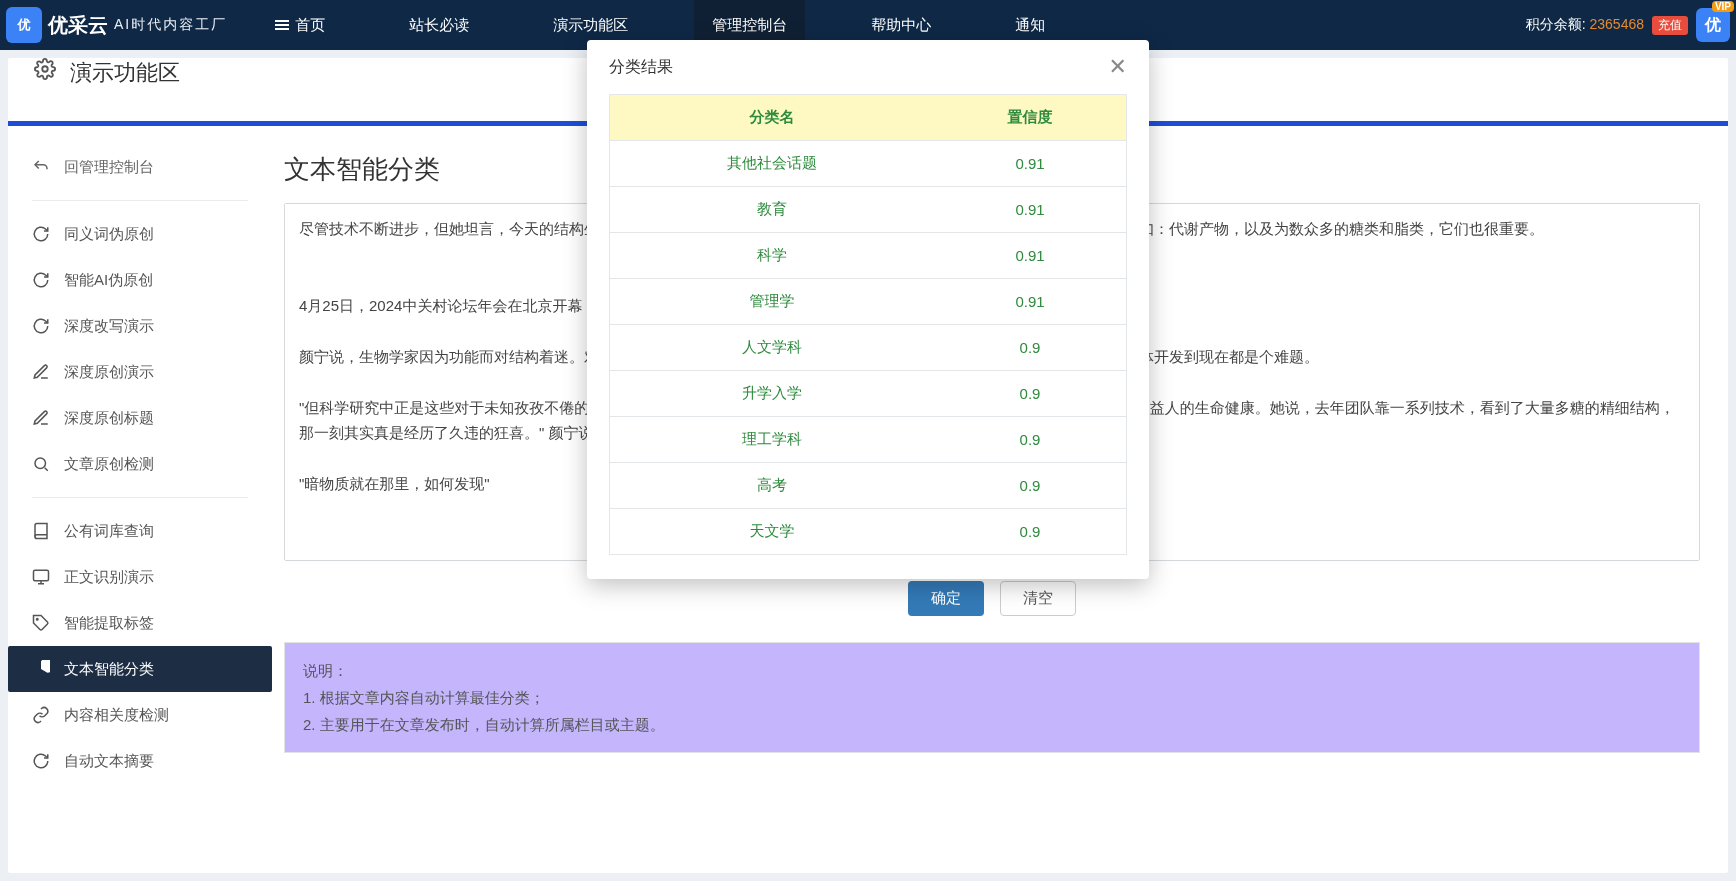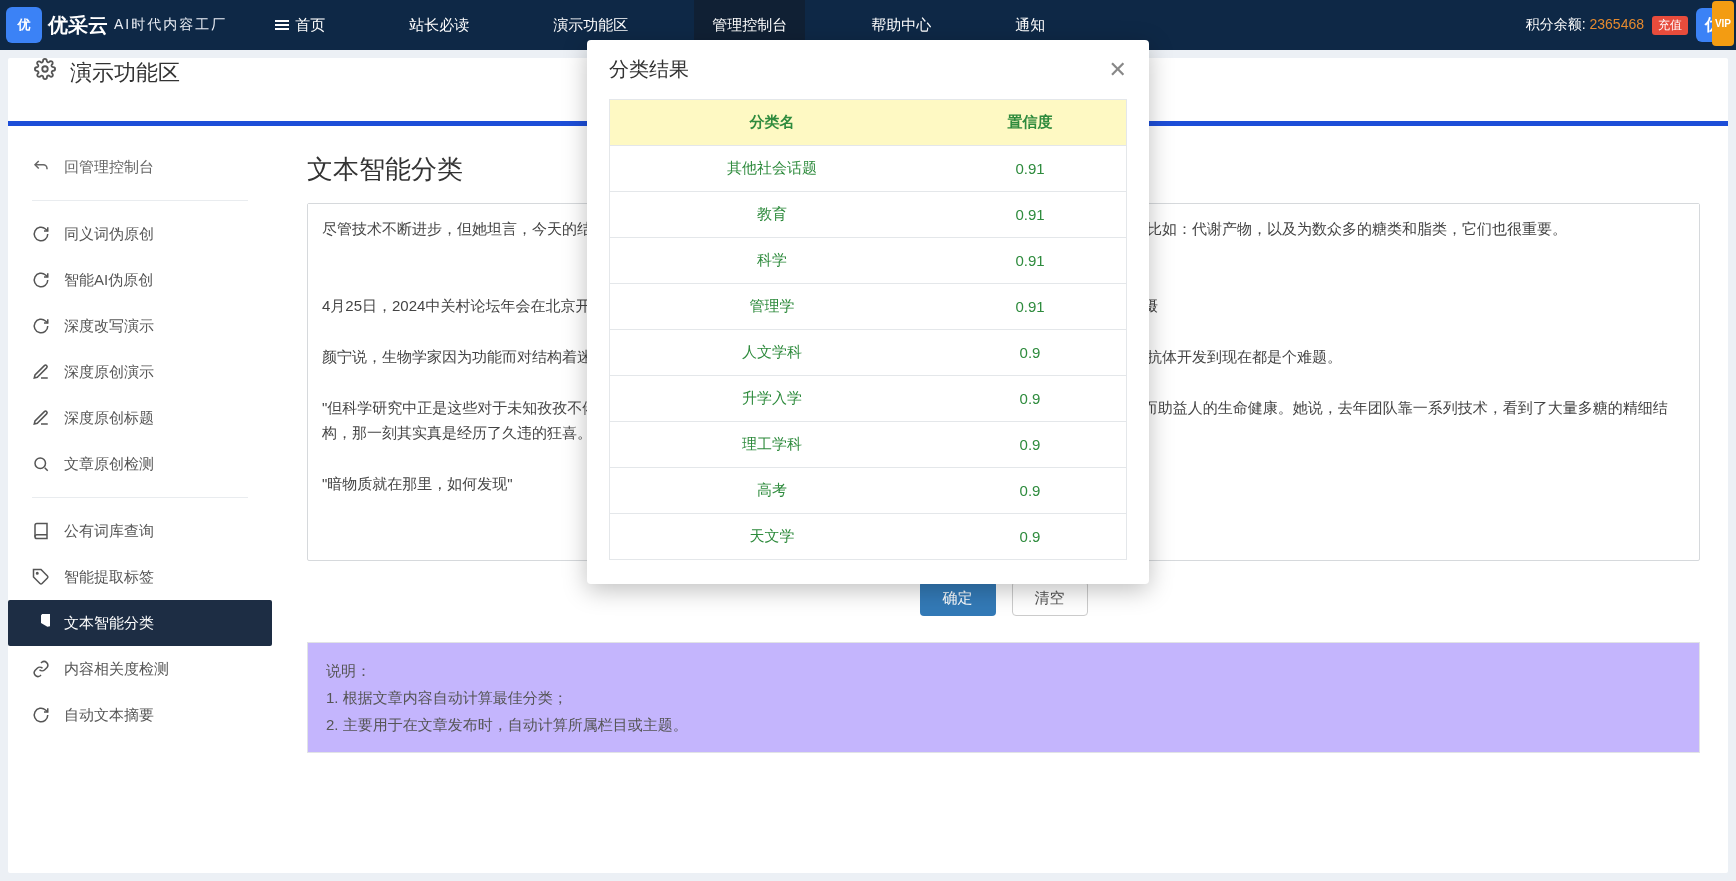--- a/index.html
+++ b/index.html
@@ -11,30 +11,30 @@
 .logo-slogan { font-size:14px; color:#eaeef5; letter-spacing:2px; }
 .nav-items { display:flex; margin-left:30px; height:100%;gap:48px; }
 .nav-item { display:flex; align-items:center; gap:6px; padding:0 18px; font-size:15px; color:#fff; cursor:pointer; height:100%; }
 .nav-item.active { background:#102034; }
 .top-right { margin-left:auto; display:flex; align-items:center; gap:8px; }
 .points-txt { font-size:14px; color:#fff; }
 .points-val { color:#e68a2e; }
 .recharge { background:#e74c3c; color:#fff; font-size:12px; padding:1px 6px; border-radius:3px; cursor:pointer; }
 .avatar-wrap { position:relative; }
 .avatar { width:34px; height:34px; background:#3b82f6; border-radius:6px; display:flex; align-items:center; justify-content:center; color:#fff; font-size:16px; font-weight:700; }
-.vip { position:absolute; top:-7px; right:-4px; background:#f39c12; color:#fff; font-size:10px; font-weight:700; padding:17px 3px; border-radius:4px; }
+.vip { position:absolute; top:-7px; right:-4px; background:#f39c12; color:#fff; font-size:10px; font-weight:700; padding:0 3px; border-radius:4px; }
 
 .content { display:flex; height:calc(100% - 50px); }
 .panel { background:#fff; border-radius:2px; }
 .panel-header { height:68px; display:flex; align-items:flex-start; gap:14px; padding:0 26px; border-bottom:5px solid #1d4ed8; }
 .gear { width:22px; height:22px; }
 .panel-title { font-size:22px; color:#333; }
 
 .main-col { flex:1 1 auto; margin:8px; display:flex; flex-direction:column; }
-.main-body { display:flex; flex:1; min-height:0;gap:23px; }
+.main-body { display:flex; flex:1; min-height:0; }
 
 .sidebar { width:264px; padding:18px 0; }
 .side-item { display:flex; align-items:center; gap:14px; height:46px; padding:0 24px; font-size:15px; color:#555; cursor:pointer; }
 .side-item.back { color:#666; }
 .side-item.active { background:#1d2d44; color:#fff; border-radius:2px; }
 .side-divider { height:1px; background:#e9ecef; margin:10px 24px; }
 .side-icon { width:18px; height:18px; flex:0 0 18px; color:inherit; }
 
 .page { flex:1; padding:18px 28px 0 12px; overflow:auto; }
 .page-title { font-size:26px; color:#333; padding:8px 0 16px 0; }
@@ -43,21 +43,21 @@
 .btn-row { display:flex; gap:16px; justify-content:center; padding:20px 0 26px 0; }
 .btn { padding:7px 22px; font-size:15px; border-radius:4px; border:1px solid transparent; cursor:pointer; }
 .btn-primary { background:#337ab7; color:#fff; }
 .btn-default { background:#fff; color:#555; border-color:#ccc; }
 .desc { border:1px solid #e1e3e6; background:#c4b5fd; padding:14px 18px; font-size:15px; color:#555; line-height:1.8; }
 
 
 .overlay { position:fixed; inset:0; background:rgba(0,0,0,0); display:flex; align-items:flex-start; justify-content:center; z-index:100; }
 .modal { width:562px; margin-top:40px; background:#fff; border-radius:4px; box-shadow:0 6px 24px rgba(0,0,0,0.25); }
 .modal-head { display:flex; align-items:center; justify-content:space-between; padding:16px 22px; }
-.modal-title { font-size:20px; color:#333; }
+.modal-title { font-size:16px; color:#333; }
 .modal-close { font-size:22px; color:#888; cursor:pointer; line-height:1; }
 .modal-body { padding:0 22px 24px 22px; }
 .result-table { width:100%; border:1px solid #e4e7ea; border-collapse:collapse; }
 .result-table th, .result-table td { padding:13px 10px; text-align:center; font-size:15px; border-bottom:1px solid #e4e7ea; color:#2e8b3d; font-weight:500; }
 .result-table tr:last-child td { border-bottom:0; }
 .result-table thead th { background:#fef9c3; font-weight:600; }
 
 .hamb { display:inline-block; width:14px; }
 .hamb span { display:block; height:2px; background:#fff; margin:2px 0; }
 </style>
@@ -176,20 +176,27 @@
         <div id="sidegroup1">
             <div class="side-item">
               <svg class="side-icon" viewBox="0 0 24 24" fill="none" stroke="currentColor" stroke-width="2">
                 <path d="M4 19.5A2.5 2.5 0 0 1 6.5 17H20"></path>
                 <path d="M6.5 2H20v20H6.5A2.5 2.5 0 0 1 4 19.5v-15A2.5 2.5 0 0 1 6.5 2z"></path>
               </svg>
               <span>公有词库查询</span>
             </div>
             <div class="side-item">
               <svg class="side-icon" viewBox="0 0 24 24" fill="none" stroke="currentColor" stroke-width="2">
+                <rect x="2" y="3" width="20" height="14" rx="2"></rect>
+                <path d="M8 21h8M12 17v4"></path>
+              </svg>
+              <span>正文识别演示</span>
+            </div>
+            <div class="side-item">
+              <svg class="side-icon" viewBox="0 0 24 24" fill="none" stroke="currentColor" stroke-width="2">
                 <path d="M20.6 13.4 13.4 20.6a2 2 0 0 1-2.8 0L2 12V2h10l8.6 8.6a2 2 0 0 1 0 2.8z"></path>
                 <circle cx="7" cy="7" r="1"></circle>
               </svg>
               <span>智能提取标签</span>
             </div>
             <div class="side-item active">
               <svg class="side-icon" viewBox="0 0 24 24" fill="currentColor">
                 <path d="M12 2v10l8.5 5A10 10 0 1 0 12 2z"></path>
                 <path d="M12 2a10 10 0 0 1 10 10h-10z" fill="currentColor" opacity=".6"></path>
               </svg>

